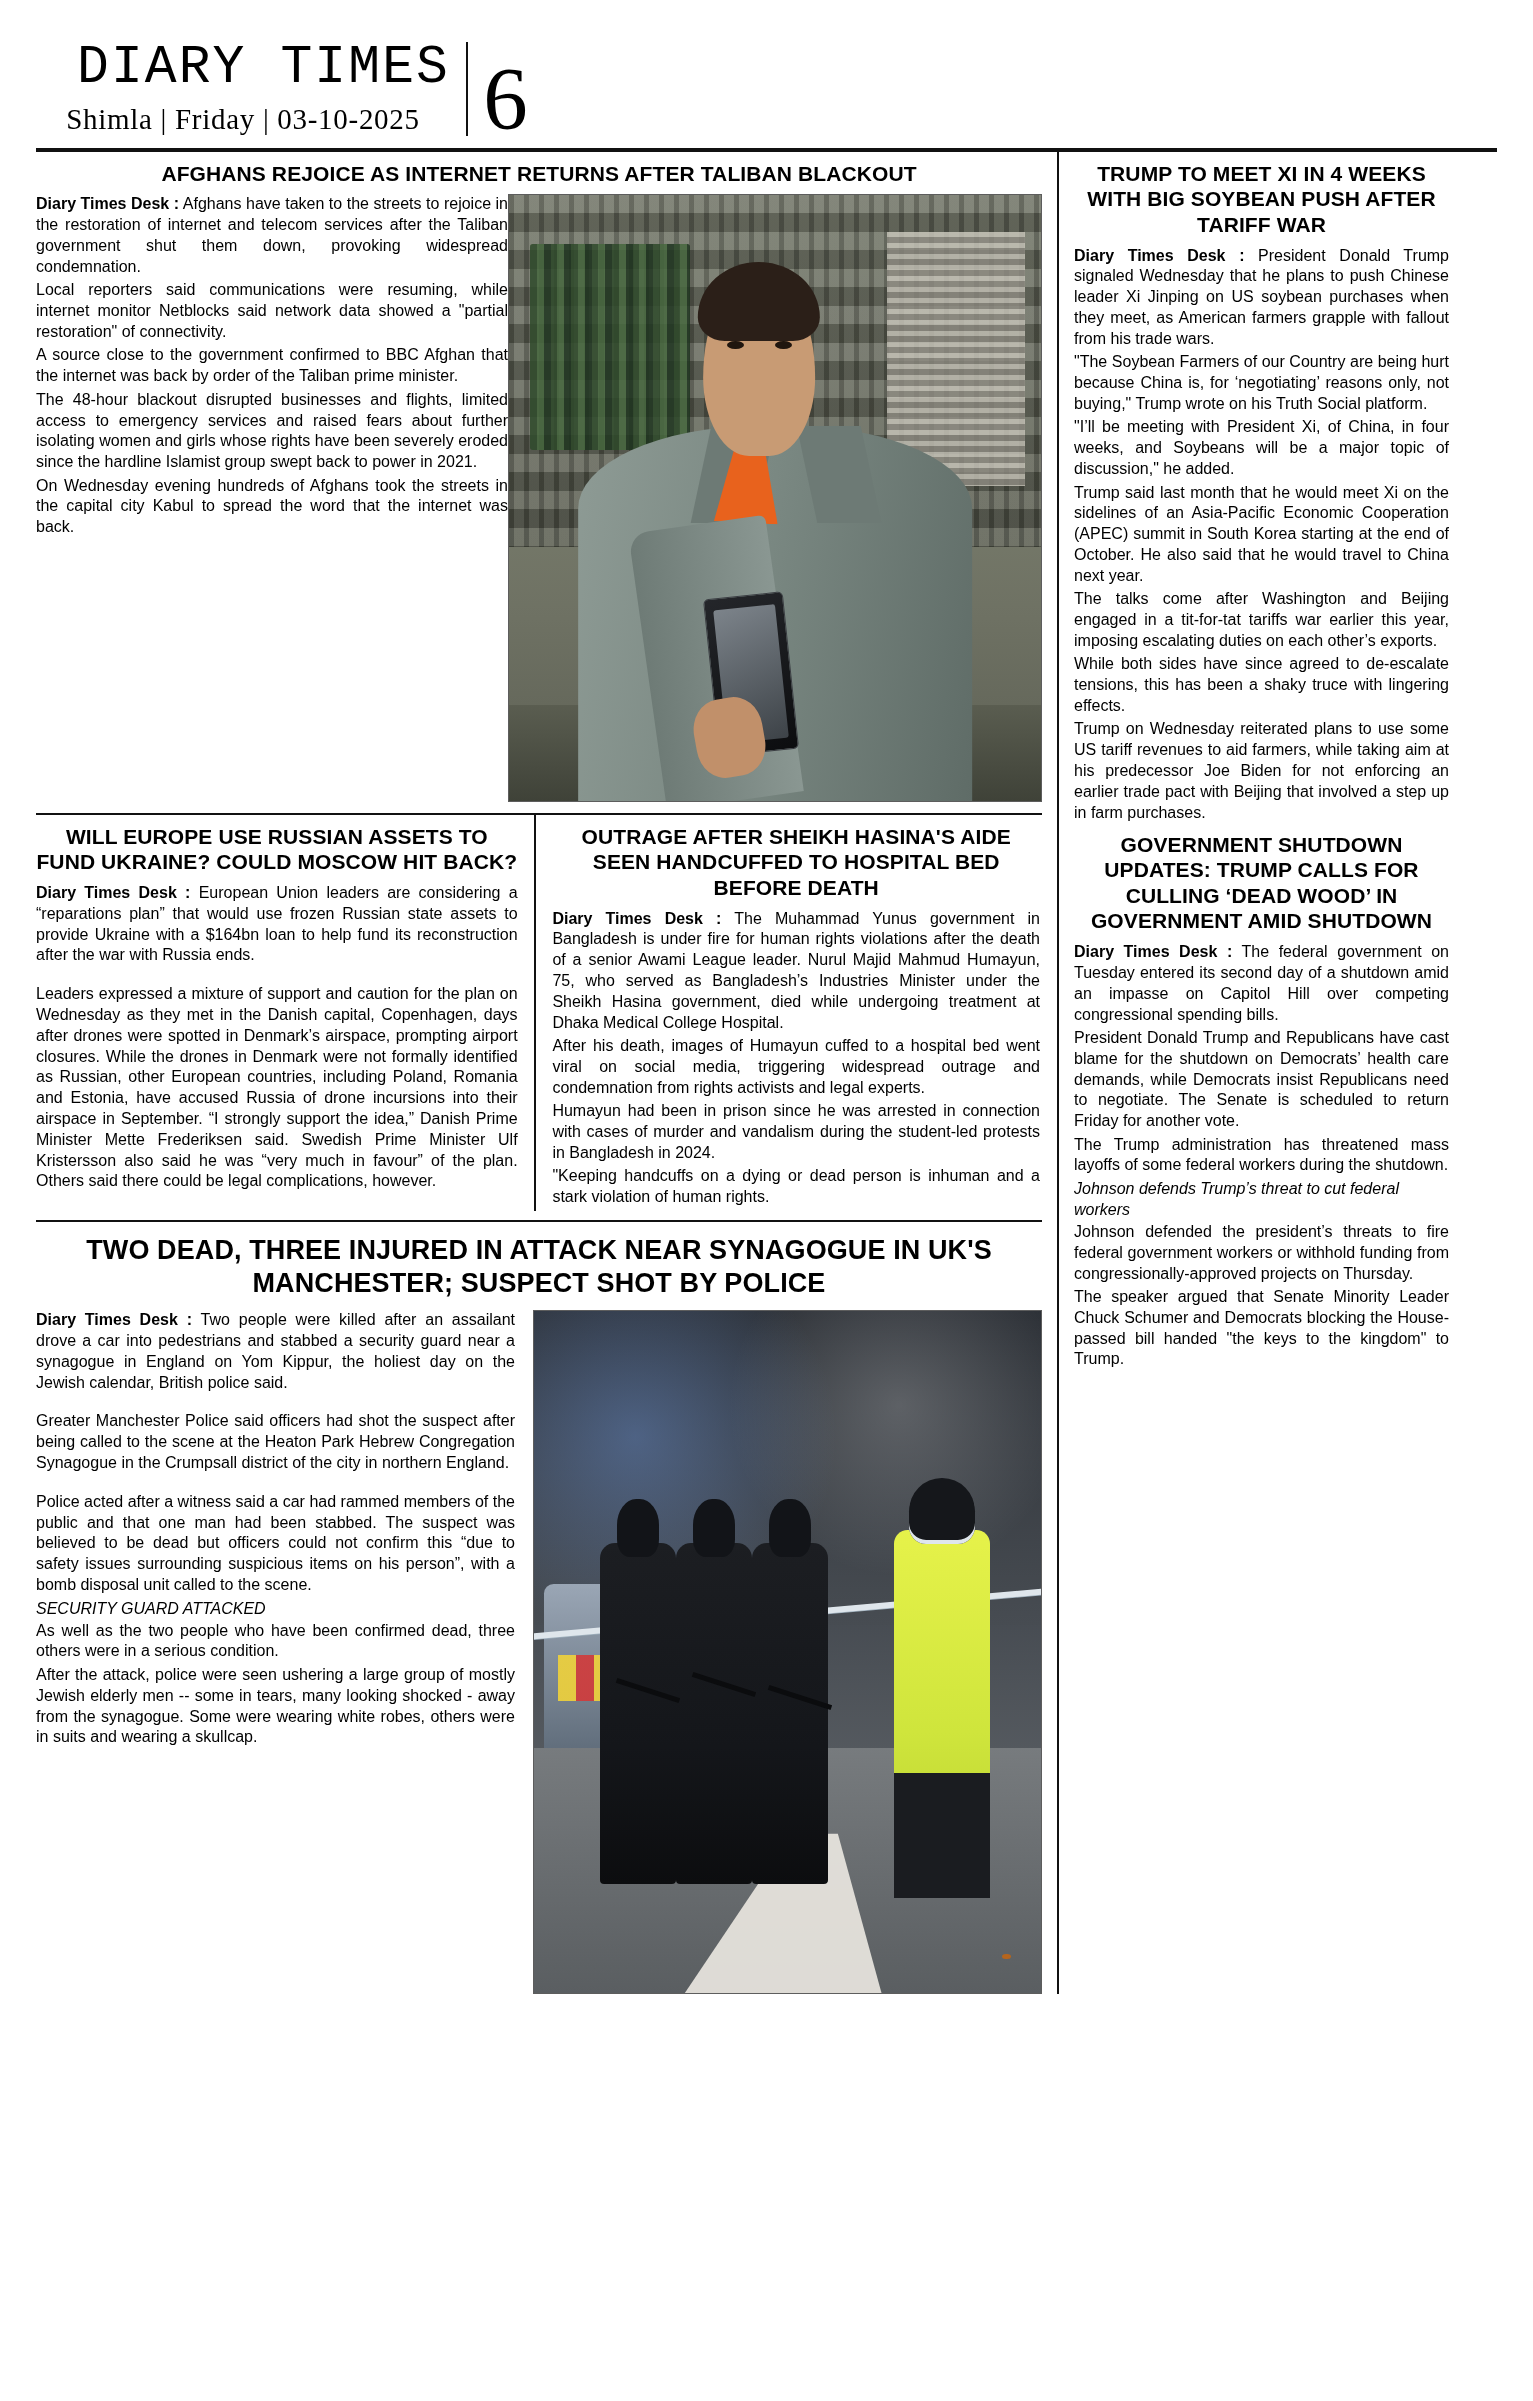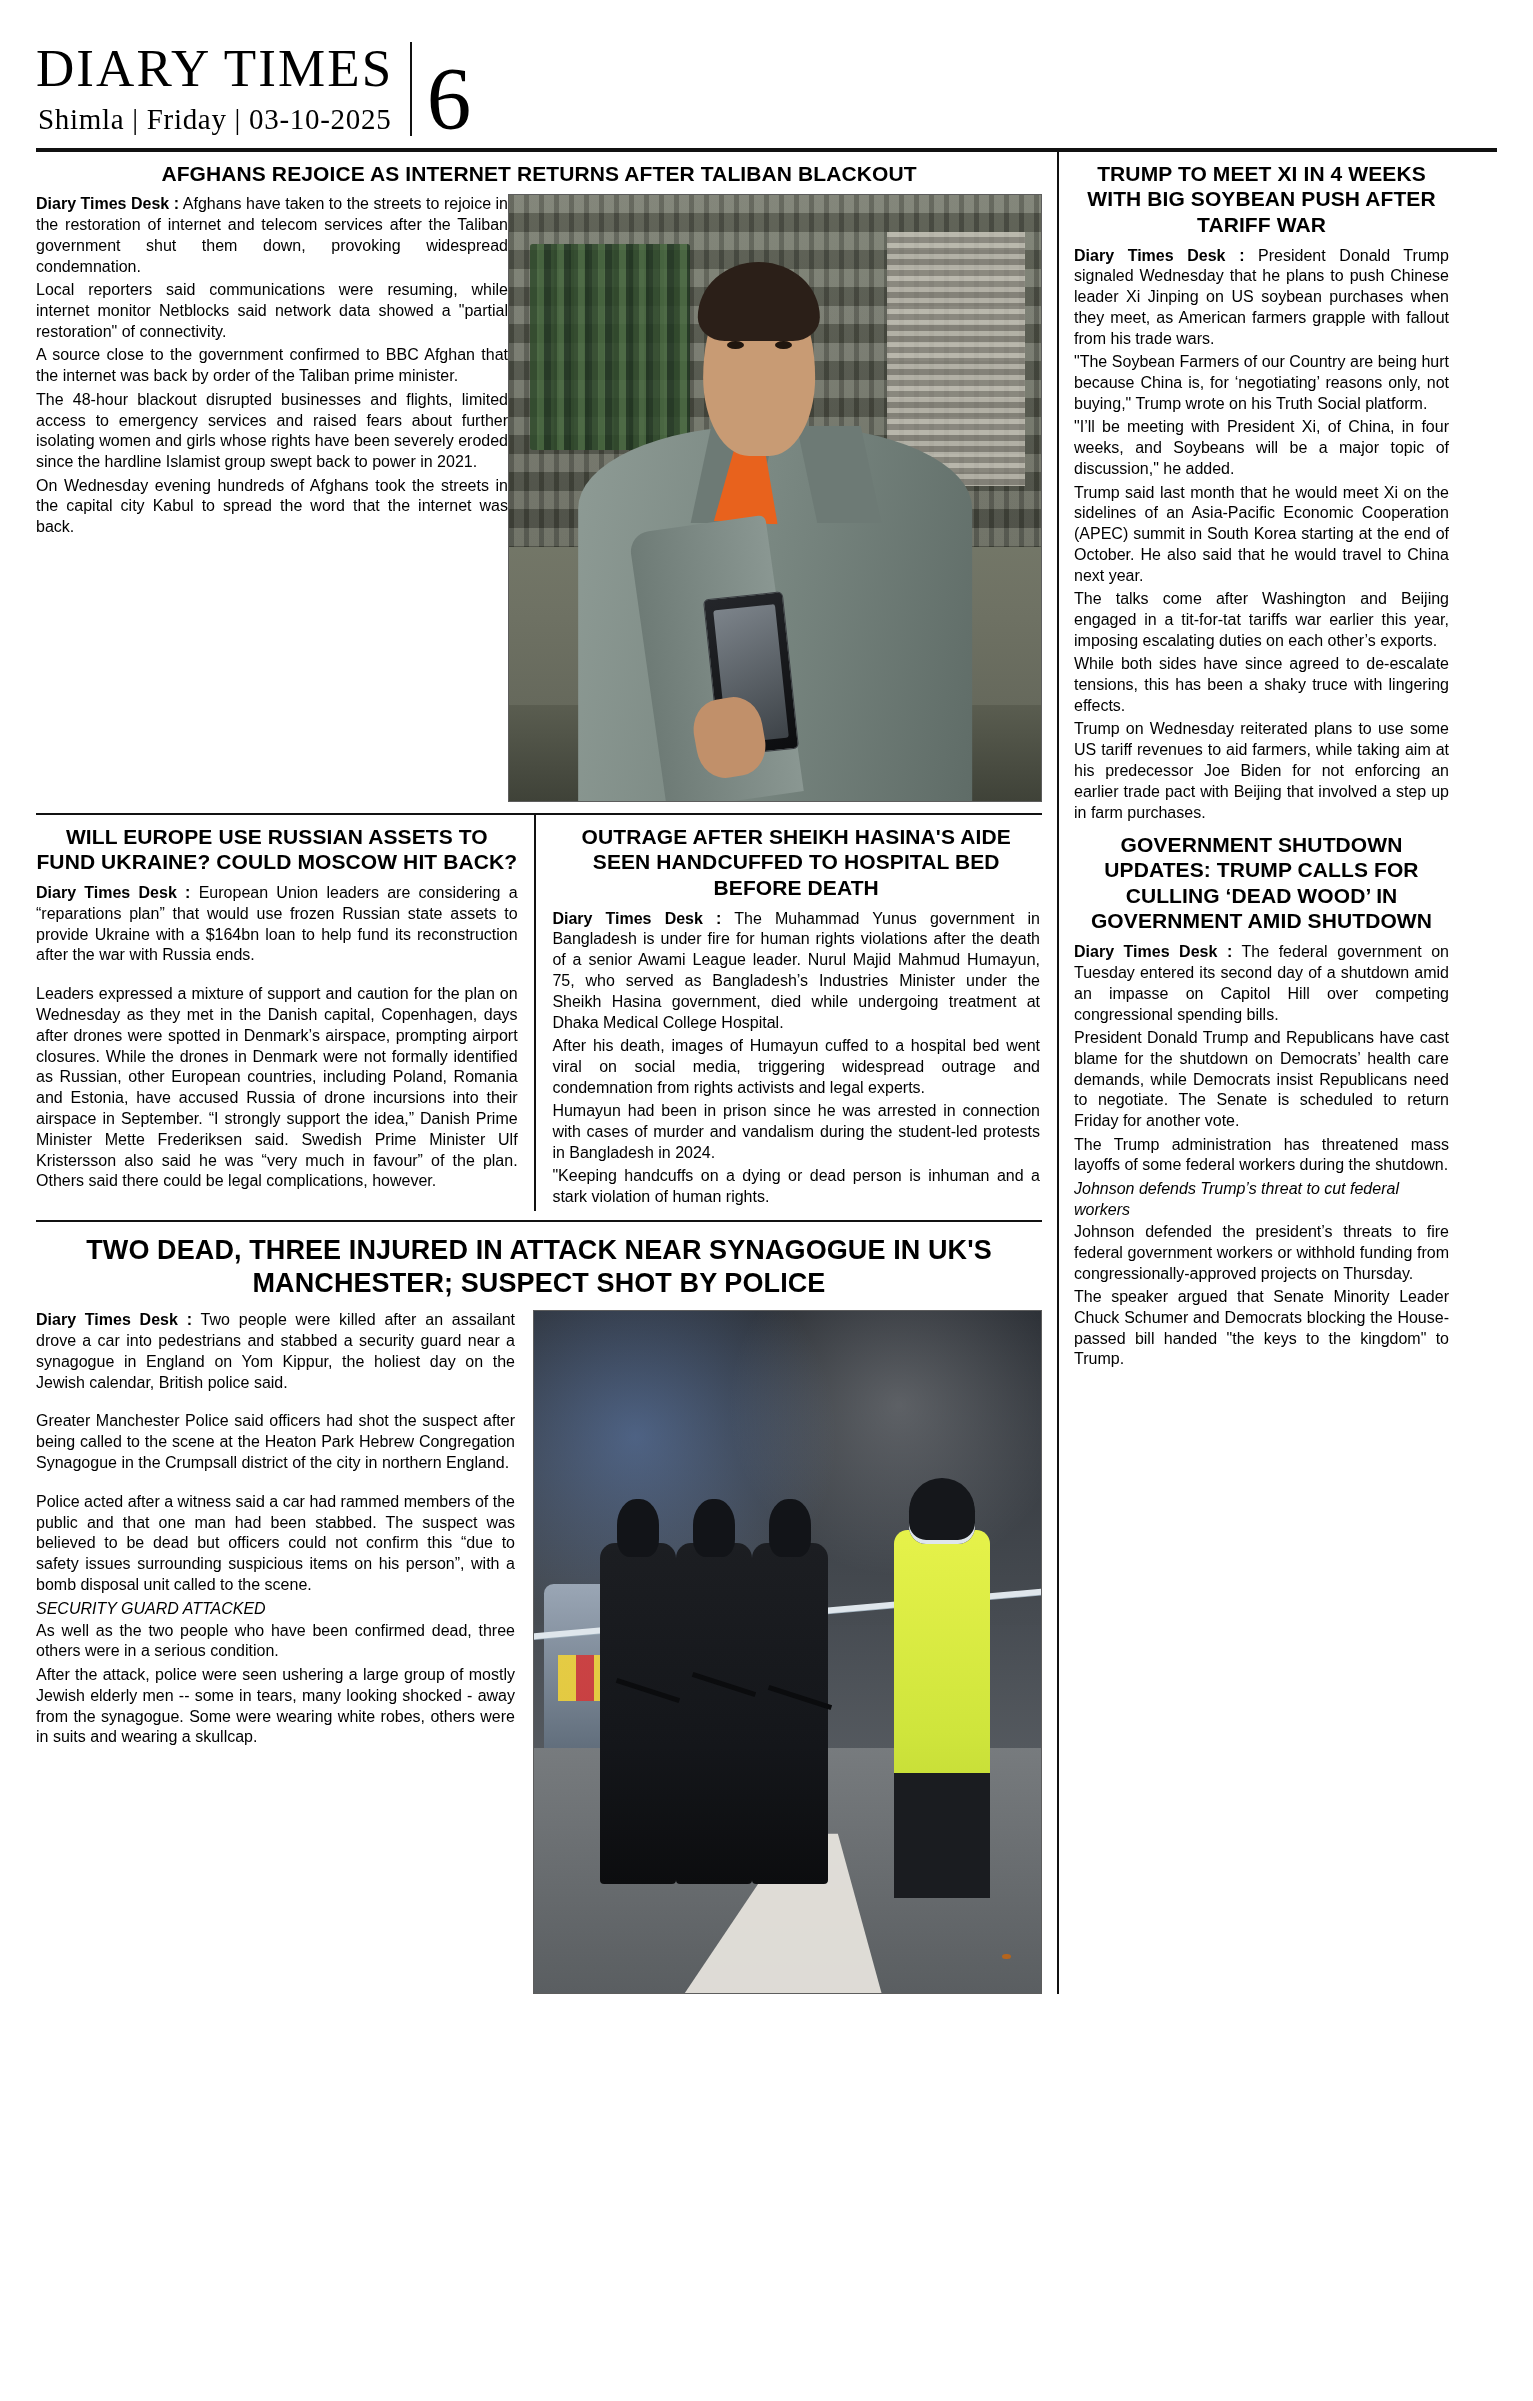--- a/index.html
+++ b/index.html
@@ -39,25 +39,26 @@
   }
   .brandblock {
     text-align:center;
     padding-right: 16.4px;
     border-right: 2.7px solid #111;
     display:flex;
     flex-direction:column;
     justify-content:flex-end;
   }
   .brandname {
-    font-family:Liberation Serif, serif;
+    font-family:Liberation Mono, monospace;
     font-size: 53px;
     letter-spacing: 2.1px;
     line-height:1;
     white-space:nowrap;
+    margin-left:41px;
   }
   .branddate {
     font-family:"Liberation Serif", serif;
     font-size: 29px;
     margin-top: 8.2px;
     letter-spacing:0.7px;
     white-space:nowrap;
   }
   .pagenum {
     font-family:"Liberation Serif", serif;

